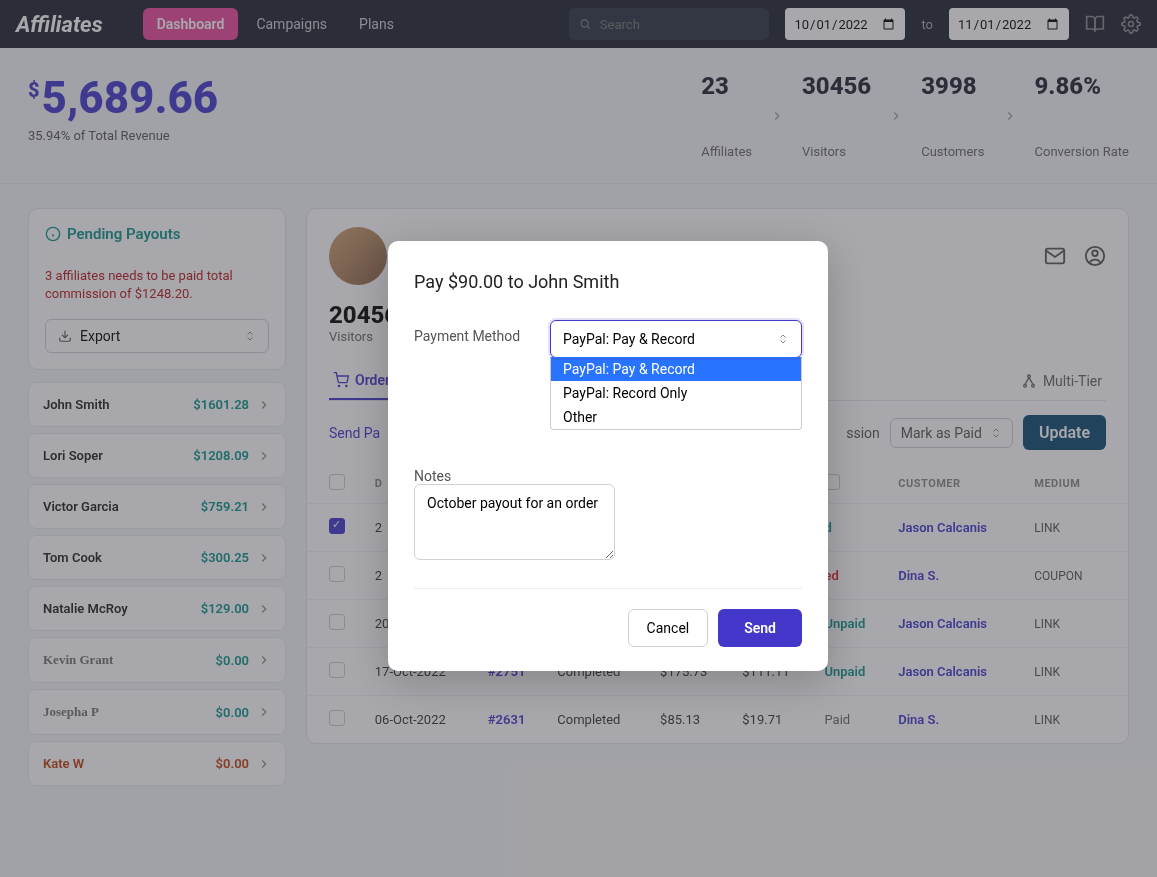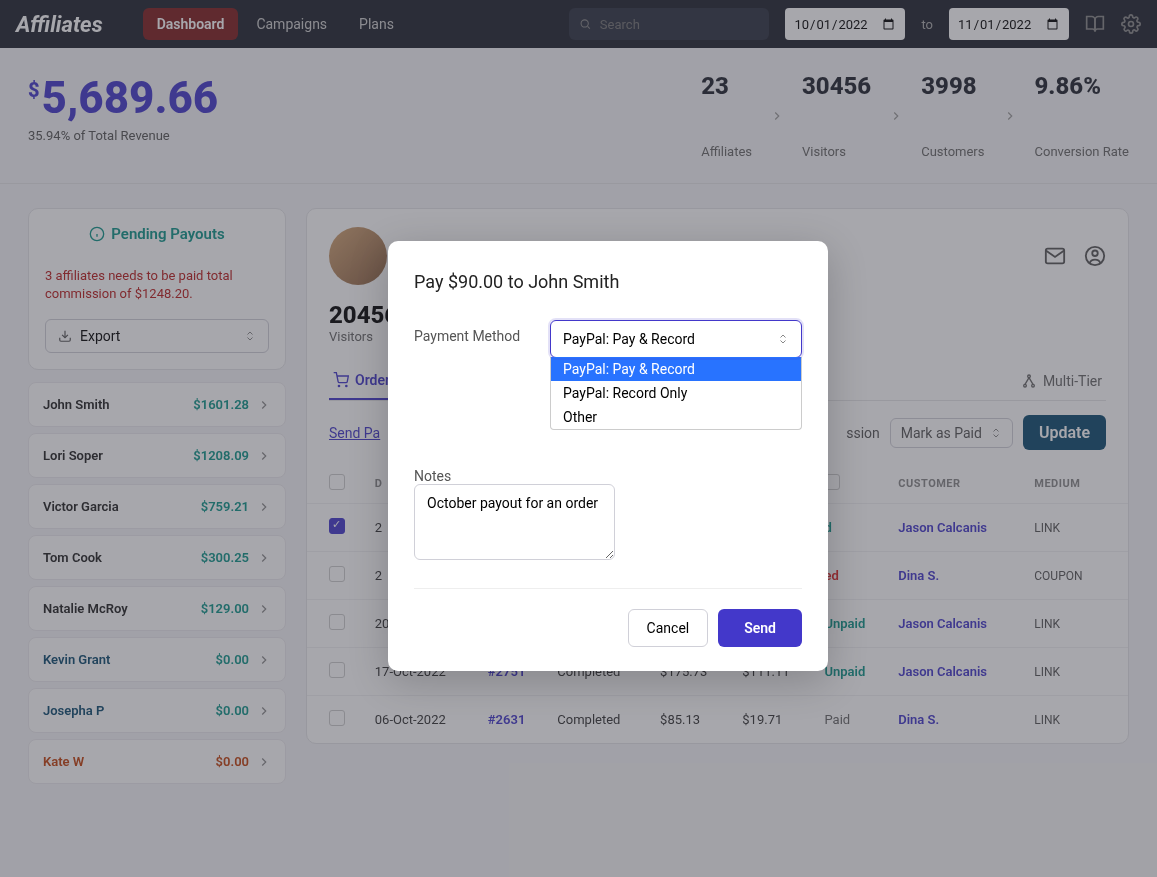--- a/index.html
+++ b/index.html
@@ -1,65 +1,65 @@
 <!DOCTYPE html>
 <html><head>
 <meta charset="utf-8">
 <style>
 *{margin:0;padding:0;box-sizing:border-box;font-family:-apple-system,BlinkMacSystemFont,"Segoe UI",Roboto,sans-serif;}
 body{background:#f5f5f7;width:1157px;height:877px;overflow:hidden;position:relative;}
 .topbar{background:#1e222c;height:48px;display:flex;align-items:center;padding:0 16px;gap:16px;}
 .logo{color:#fff;font-size:22px;font-weight:700;font-style:italic;margin-right:24px;}
 .nav-item{color:#ccc;font-size:14px;padding:8px 14px;border-radius:6px;cursor:pointer;}
-.nav-item.active{background:#7f1d1d;color:#fff;font-weight:600;}
+.nav-item.active{background:#ec4899;color:#fff;font-weight:600;}
 .search-box{background:#2d3240;border-radius:6px;height:32px;display:flex;align-items:center;padding:0 10px;gap:8px;width:200px;margin-left:auto;}
 .search-box input{background:transparent;border:none;color:#aaa;font-size:13px;width:100%;outline:none;}
 .date-input{background:#fff;border-radius:4px;height:32px;padding:0 8px;font-size:13px;border:none;width:120px;}
 .date-sep{color:#aaa;font-size:13px;}
 .topbar-icon{color:#888;cursor:pointer;}
 .summary{padding:24px 28px;display:flex;align-items:flex-start;border-bottom:1px solid #e5e5e8;}
 .amount-block{display:flex;flex-direction:column;}
 .amount{color:#4338ca;font-size:44px;font-weight:800;display:flex;align-items:flex-start;}
 .amount-currency{font-size:20px;margin-top:6px;margin-right:2px;}
 .sublabel{color:#555;font-size:13px;margin-top:4px;}
 .stats{margin-left:auto;display:flex;align-items:center;gap:18px;}
 .stat{display:flex;flex-direction:column;gap:44px;}
 .stat-value{color:#1e222c;font-size:24px;font-weight:800;}
 .stat-label{color:#666;font-size:13px;}
 .chev{color:#999;}
 .content{display:flex;padding:24px 28px;gap:20px;align-items:flex-start;}
 .sidebar{width:258px;flex-shrink:0;}
 .sidebar-card{background:#fff;border:1px solid #e3e3e8;border-radius:10px;padding:16px;}
-.pending-title{color:#0d9488;font-size:15px;font-weight:600;display:flex;align-items:center;gap:6px;justify-content:center;}
+.pending-title{color:#0d9488;font-size:15px;font-weight:600;display:flex;align-items:center;gap:6px;}
 .pending-sub{color:#b91c1c;font-size:13px;margin-top:24px;line-height:1.4;}
 .export-btn{width:100%;margin-top:16px;border:1px solid #d0d0d8;border-radius:6px;padding:8px 12px;background:#fff;font-size:14px;display:flex;align-items:center;gap:8px;cursor:pointer;}
 .export-btn .selchev{margin-left:auto;color:#888;}
 .aff-list{margin-top:12px;}
 .aff-item{background:#fff;border:1px solid #eceaee;border-radius:8px;padding:14px;margin-bottom:6px;display:flex;align-items:center;font-size:13px;cursor:pointer;}
 .aff-name{color:#222;font-weight:600;}
 .aff-amount{margin-left:auto;color:#0d9488;font-weight:600;}
-.aff-item.zero .aff-name{color:#0c4a6e;}
+.aff-item.zero .aff-name{color:#737373;font-family:Liberation Serif, serif;}
 .aff-item.red .aff-name{color:#c2410c;}
 .aff-item.red .aff-amount{color:#c2410c;}
 .aff-chev{color:#888;margin-left:8px;}
 .main{flex:1;background:#fff;border:1px solid #e3e3e8;border-radius:10px;padding:18px 0 0 0;}
 .main-head{display:flex;align-items:center;gap:14px;padding:0 22px 16px 22px;}
 .avatar{width:58px;height:58px;border-radius:50%;background:linear-gradient(135deg,#d4a574,#8b6244);flex-shrink:0;}
 .main-icons{margin-left:auto;display:flex;gap:18px;color:#555;}
 .main-stats{display:flex;gap:18px;align-items:center;padding:0 22px 18px 22px;}
 .mstat-value{font-size:24px;font-weight:800;}
 .mstat-sub{font-size:13px;color:#888;}
 .mstat-label{font-size:13px;color:#666;}
 .mstat-value .dec{font-size:14px;font-weight:600;}
 .tabs{display:flex;border-bottom:1px solid #e5e5e8;margin:0 22px;gap:28px;}
 .tab{padding:10px 4px;font-size:14px;color:#666;display:flex;align-items:center;gap:6px;cursor:pointer;}
 .tab.active{color:#4338ca;border-bottom:2px solid #4338ca;font-weight:600;}
 .tab.right{margin-left:auto;}
 .table-actions{display:flex;align-items:center;gap:12px;padding:14px 22px;}
-.link-btn{color:#4338ca;font-size:14px;cursor:pointer;text-decoration:underline;}
+.link-btn{color:#4338ca;font-size:14px;cursor:pointer;}
 .tact-right{margin-left:auto;display:flex;align-items:center;gap:10px;font-size:14px;color:#555;}
 .select{border:1px solid #d0d0d8;border-radius:6px;padding:6px 10px;font-size:14px;background:#fff;display:flex;align-items:center;gap:8px;}
 .select .selchev{color:#888;}
 .update-btn{background:#0c4a6e;color:#fff;border:none;border-radius:6px;padding:8px 16px;font-size:16px;font-weight:600;cursor:pointer;}
 table{width:100%;border-collapse:collapse;}
 th{text-align:left;font-size:11px;color:#888;font-weight:700;padding:10px 8px;letter-spacing:0.5px;}
 th:first-child,td:first-child{padding-left:22px;}
 th:last-child,td:last-child{padding-right:22px;}
 td{font-size:13px;padding:14px 8px;color:#333;border-top:1px solid #f0f0f3;}
 .checkbox{width:16px;height:16px;border:1.5px solid #ccc;border-radius:3px;display:inline-block;cursor:pointer;}

